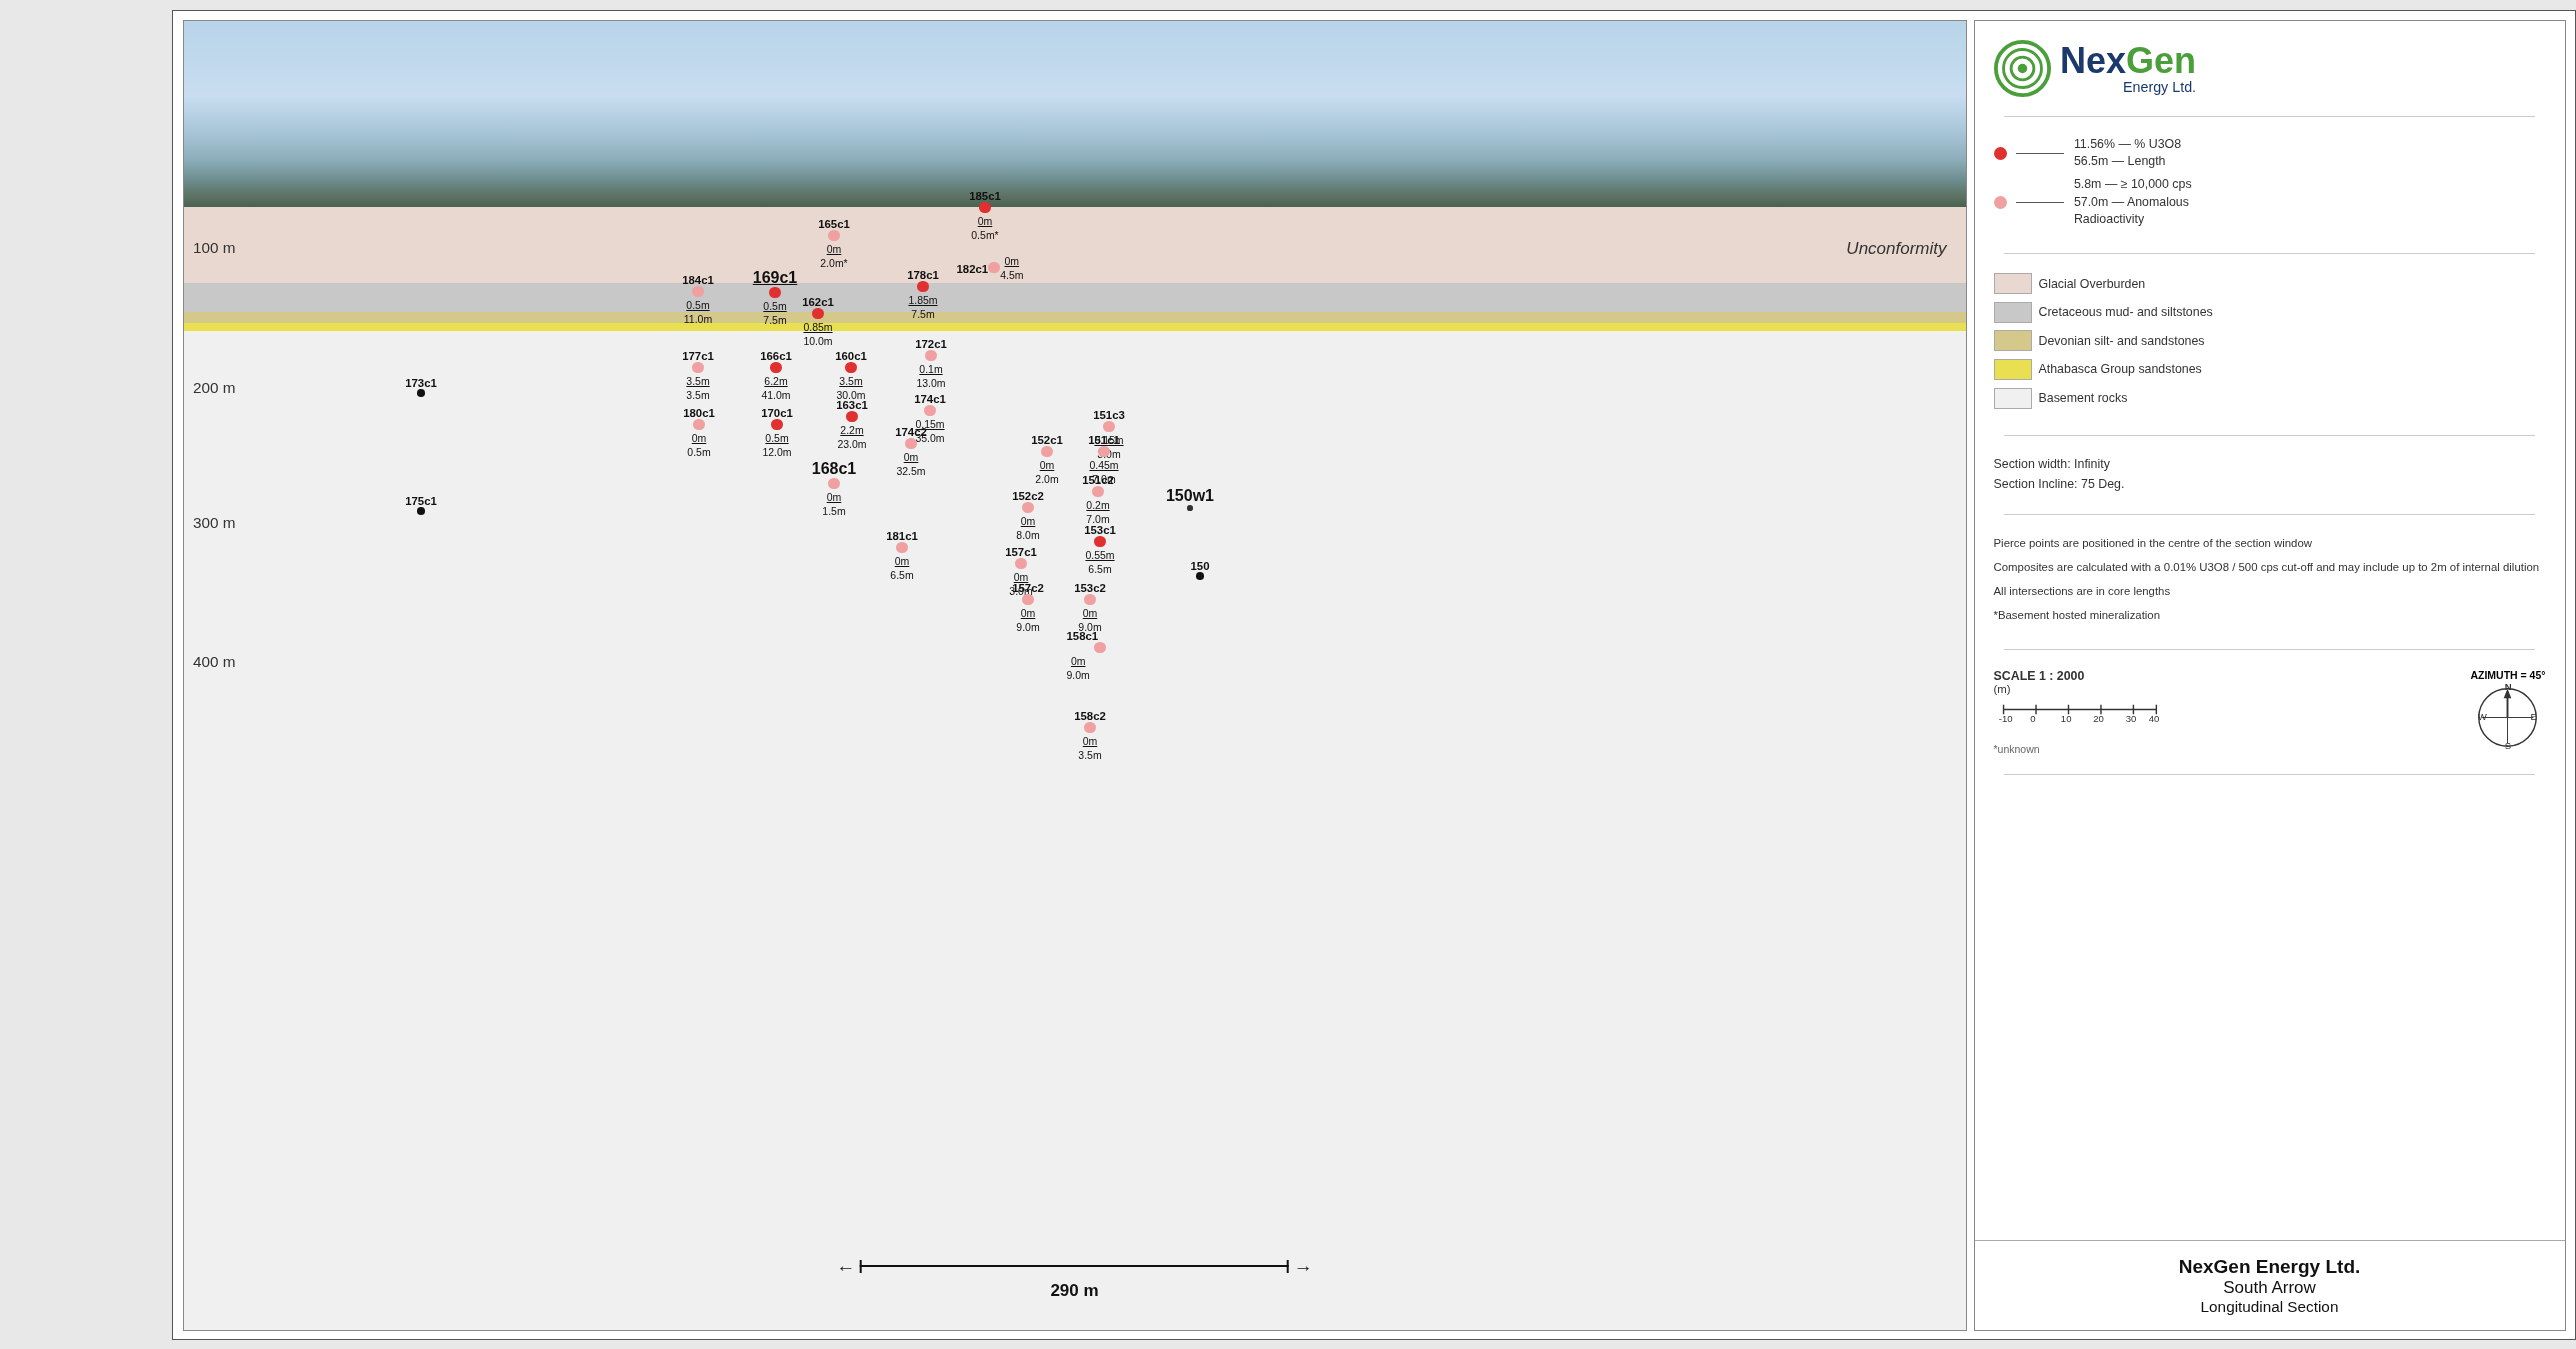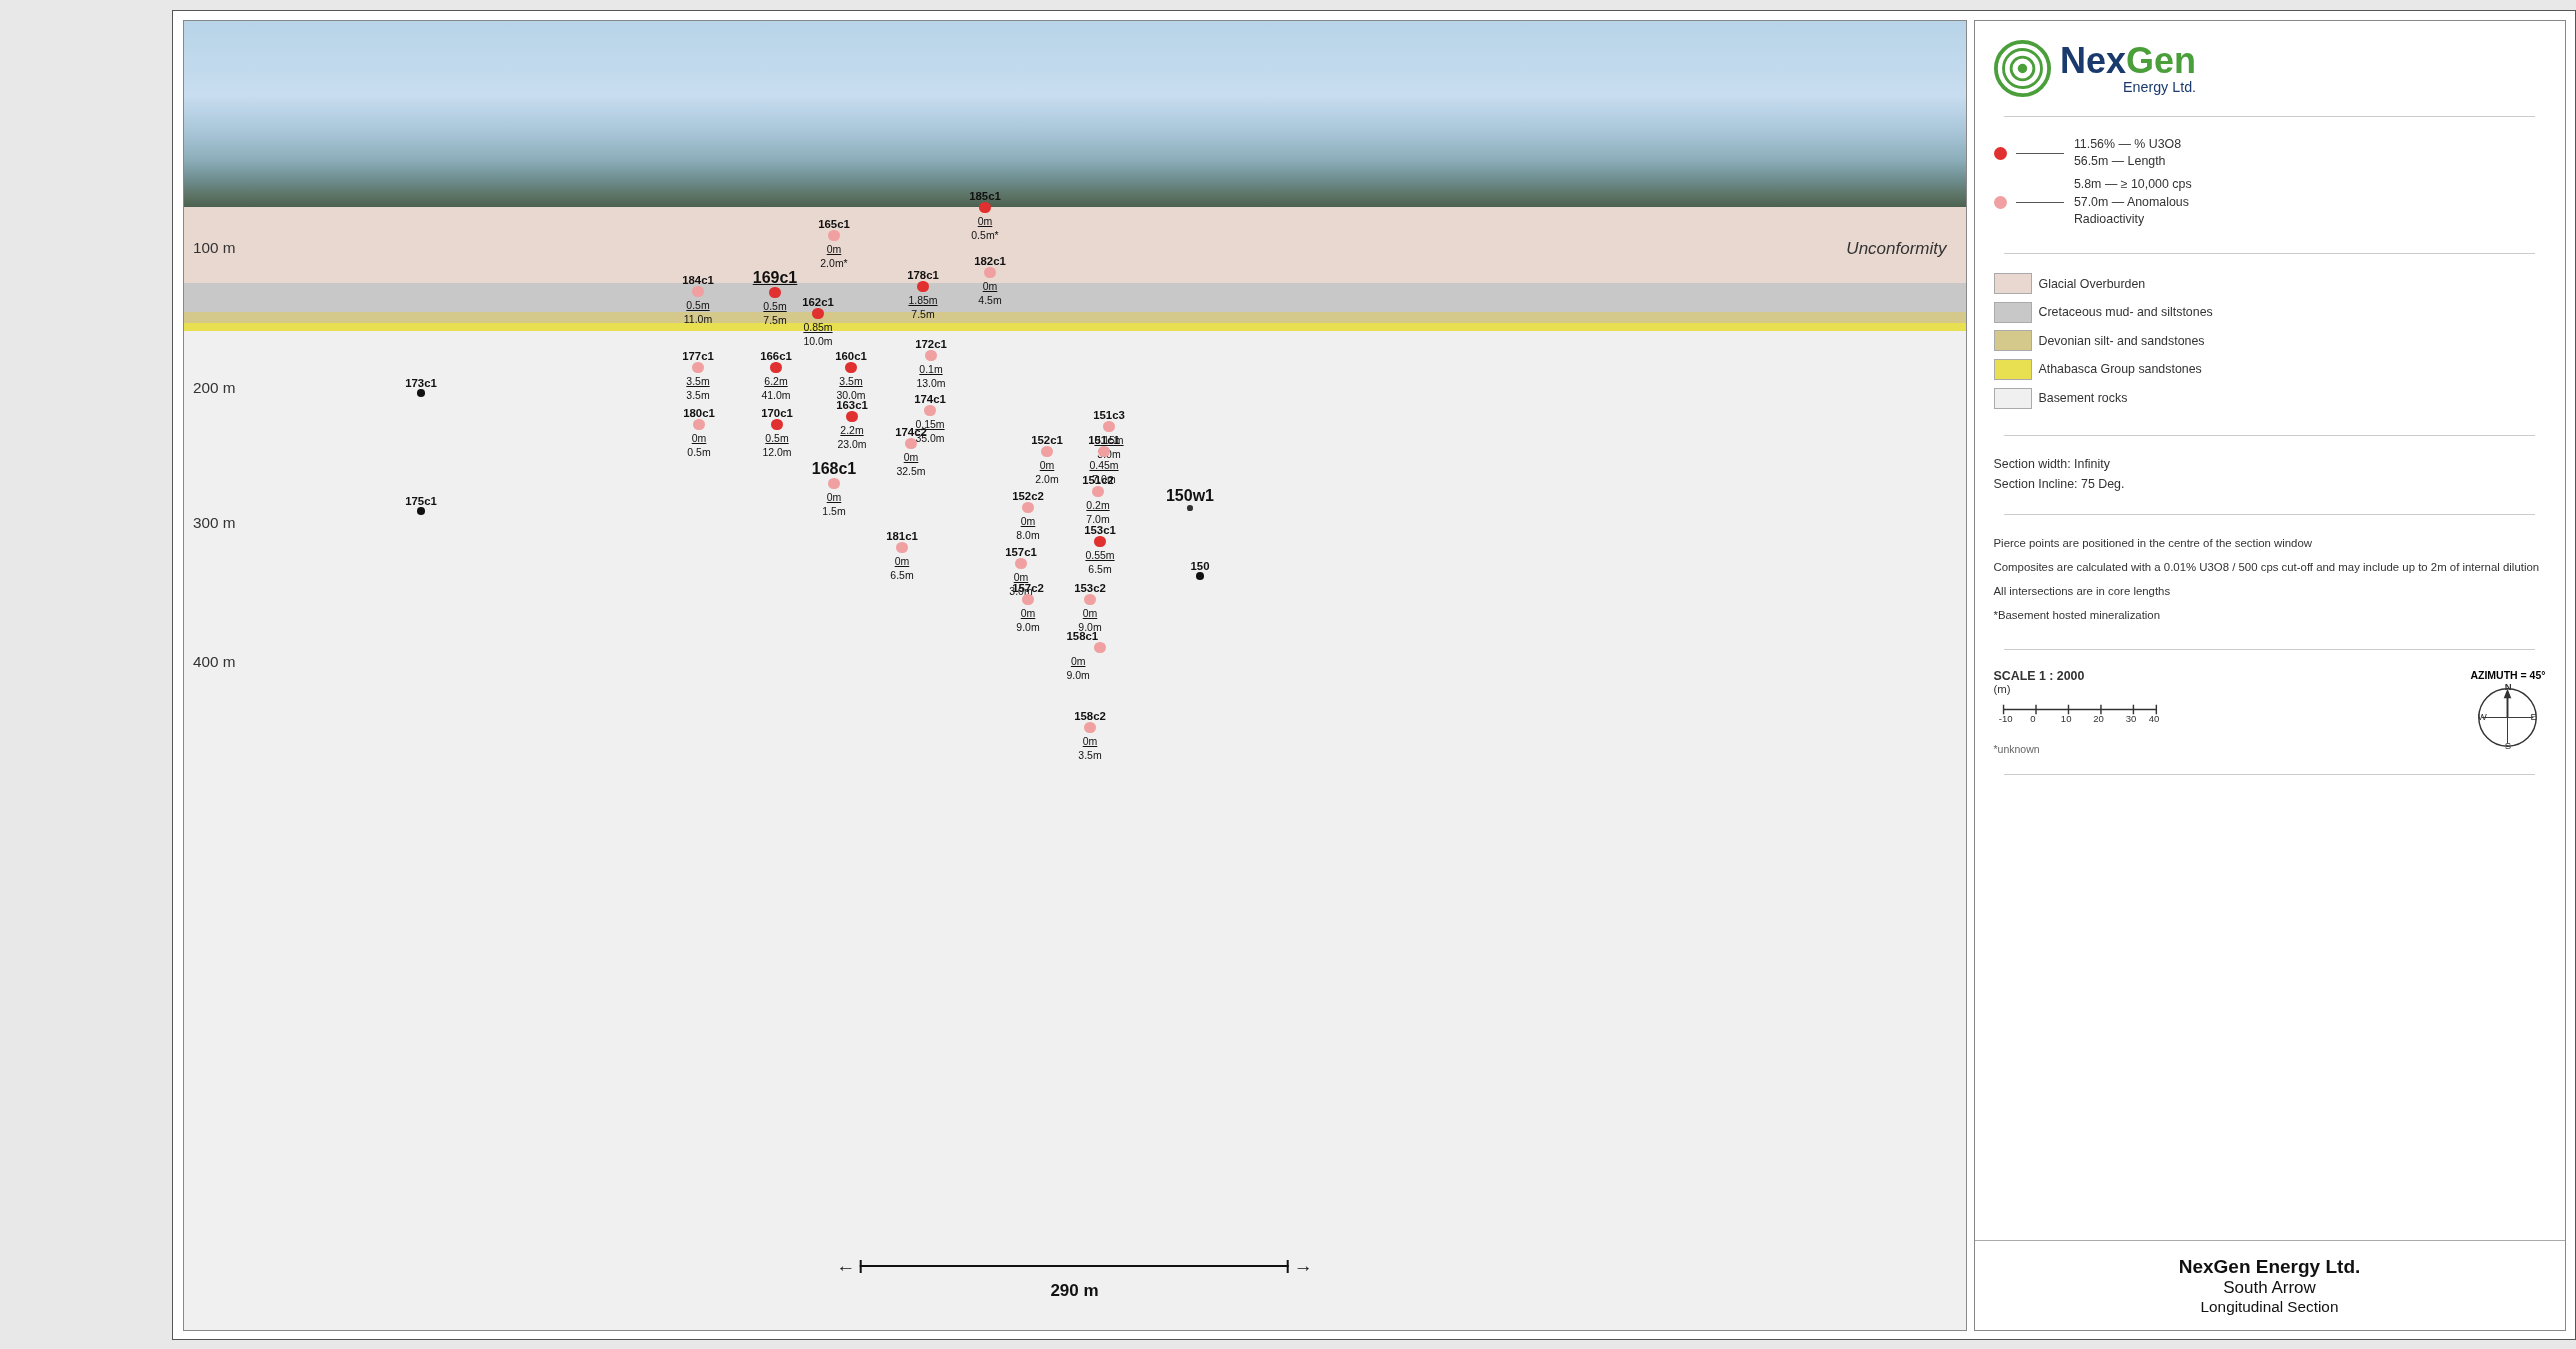--- a/index.html
+++ b/index.html
@@ -310,21 +310,21 @@
       <span style="text-decoration:underline;">0m</span><br>0.5m*
     </div>
   </div>
         <div style="position: absolute; left: 617px; top: 197px; display: flex; flex-direction: column; align-items: center; min-width: 67px;">
     <div style="font-size:11.4px;font-weight:bold;color:#111;text-align:center;white-space:nowrap;">165c1</div>
     <div style="width:11.4px;height:11.4px;border-radius:50%;background:#f0a0a0;margin:0 auto 1.9px auto;"></div>
     <div style="font-size:10.5px;color:#111;text-align:center;line-height:1.3;">
       <span style="text-decoration:underline;">0m</span><br>2.0m*
     </div>
   </div>
-        <div style="position: absolute; left: 773px; top: 234px; display: flex; flex-direction: column; align-items: center; min-width: 67px;">
+        <div style="position: absolute; left: 773px; top: 234px; display: flex; flex-direction: row; align-items: center; min-width: 67px;">
     <div style="font-size:11.4px;font-weight:bold;color:#111;text-align:center;white-space:nowrap;">182c1</div>
     <div style="width:11.4px;height:11.4px;border-radius:50%;background:#f0a0a0;margin:0 auto 1.9px auto;"></div>
     <div style="font-size:10.5px;color:#111;text-align:center;line-height:1.3;">
       <span style="text-decoration:underline;">0m</span><br>4.5m
     </div>
   </div>
         <div style="position: absolute; left: 481px; top: 253px; display: flex; flex-direction: column; align-items: center; min-width: 67px;">
     <div style="font-size:11.4px;font-weight:bold;color:#111;text-align:center;white-space:nowrap;">184c1</div>
     <div style="width:11.4px;height:11.4px;border-radius:50%;background:#f0a0a0;margin:0 auto 1.9px auto;"></div>
     <div style="font-size:10.5px;color:#111;text-align:center;line-height:1.3;">

